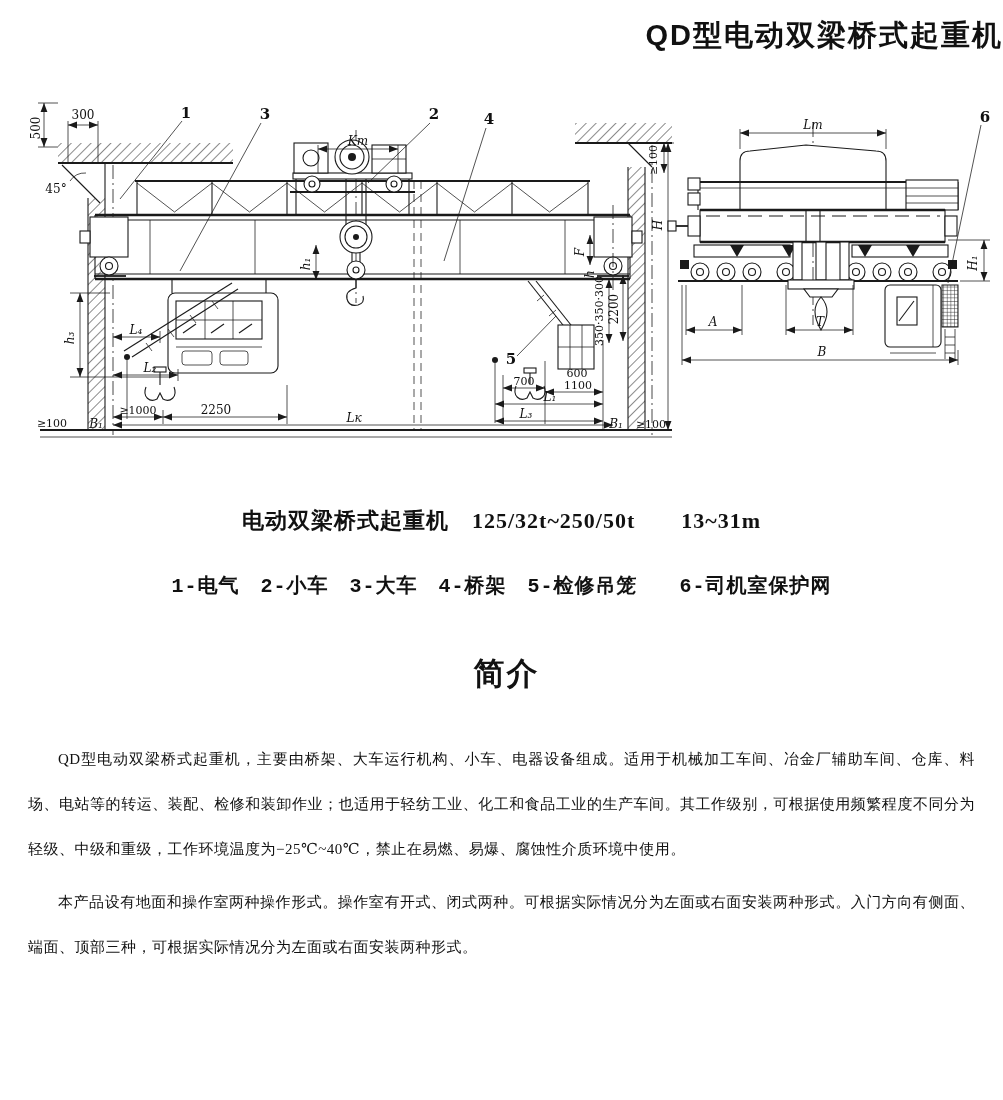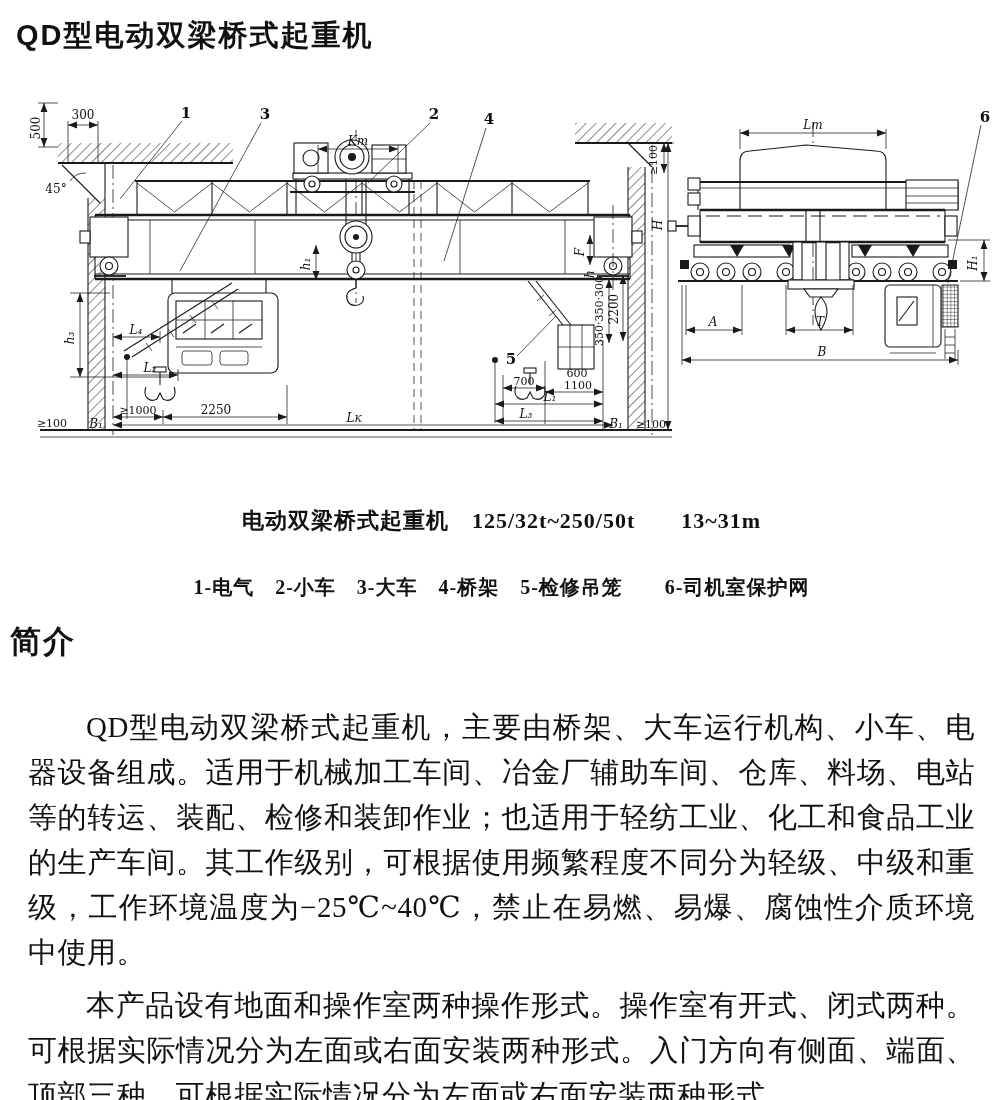--- a/index.html
+++ b/index.html
@@ -1,37 +1,37 @@
 <!DOCTYPE html>
 <html><head>
 <meta charset="utf-8">
 <style>
   html,body{margin:0;padding:0;}
   body{
     width:1003px;height:1100px;background:#ffffff;color:#111;
     font-family:"Liberation Serif","DejaVu Serif",serif;overflow:hidden;position:relative;
   }
   h1.title{
-    text-align:left;font-family:"Liberation Sans","DejaVu Sans",sans-serif;
-    font-weight:bold;font-size:29px;line-height:1;letter-spacing:2px;margin:21px 0 0 16px;
+    text-align:right;font-family:"Liberation Sans","DejaVu Sans",sans-serif;
+    font-weight:bold;font-size:29px;line-height:1;letter-spacing:2px;margin:21px 0 0 8px;
   }
   .figure{margin-top:35px;height:360px;}
   svg{display:block;}
   .spec{
     text-align:center;font-weight:bold;font-size:22px;line-height:1.1;margin:64px 0 0 0;letter-spacing:1px;
   }
   .legend{
-    text-align:center;font-weight:bold;font-size:20px;line-height:1.1;margin:43px 0 0 0;letter-spacing:1px;
+    text-align:center;font-weight:bold;font-size:20px;line-height:1.1;margin:43px 0 0 0;letter-spacing:1px;font-family:Liberation Mono, monospace;
   }
   h2.section{
     font-family:"Liberation Sans","DejaVu Sans",sans-serif;font-weight:bold;
-    font-size:31px;line-height:1;margin:28px 0 0 10px;letter-spacing:2px;
+    font-size:31px;line-height:1;margin:60px 0 0 10px;letter-spacing:2px;text-align:center;
   }
   p.body-text{
-    font-size:29px;line-height:45px;text-align:justify;text-align-last:left;
+    font-size:15px;line-height:45px;text-align:justify;text-align-last:left;
     margin:0 28px;text-indent:2em;letter-spacing:0.5px;
   }
   p.body-text.first{margin-top:48px;}
   p.body-text.second{margin-top:8px;}
   
   .st  {stroke:#1a1a1a;stroke-width:1.1;fill:none;}
   .thk {stroke-width:2.4;}
   .thk2{stroke-width:1.8;}
   .thin{stroke-width:0.75;}
   .dsh {stroke-dasharray:8 5;}

